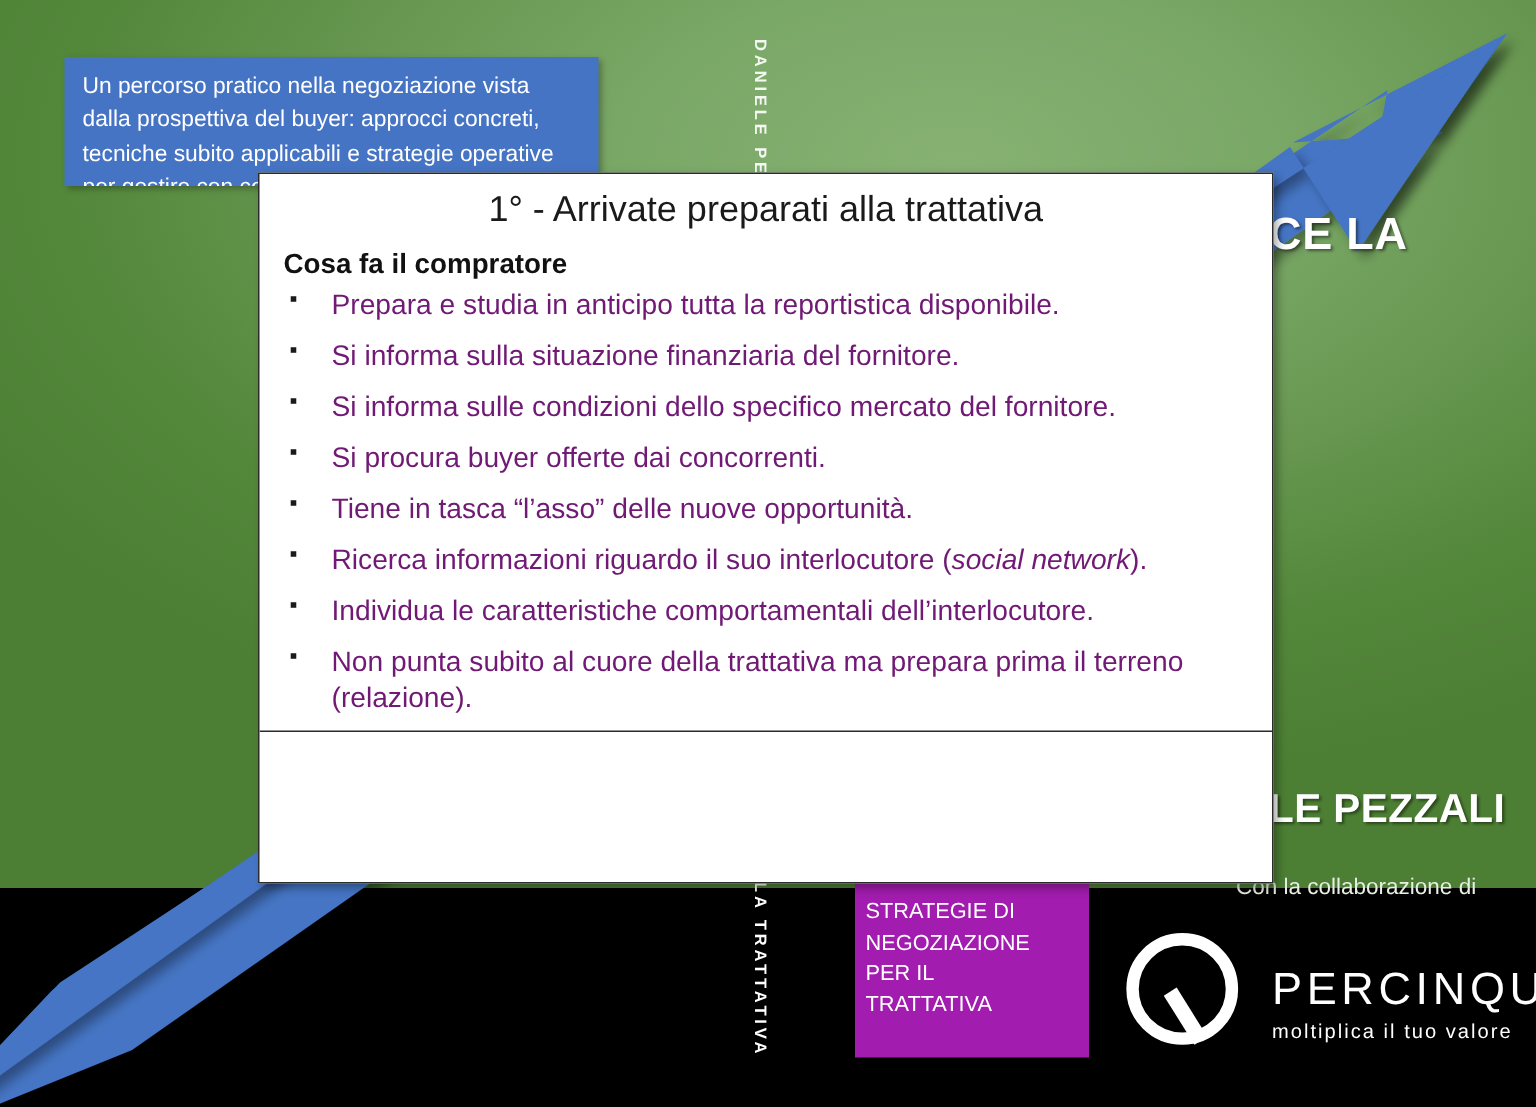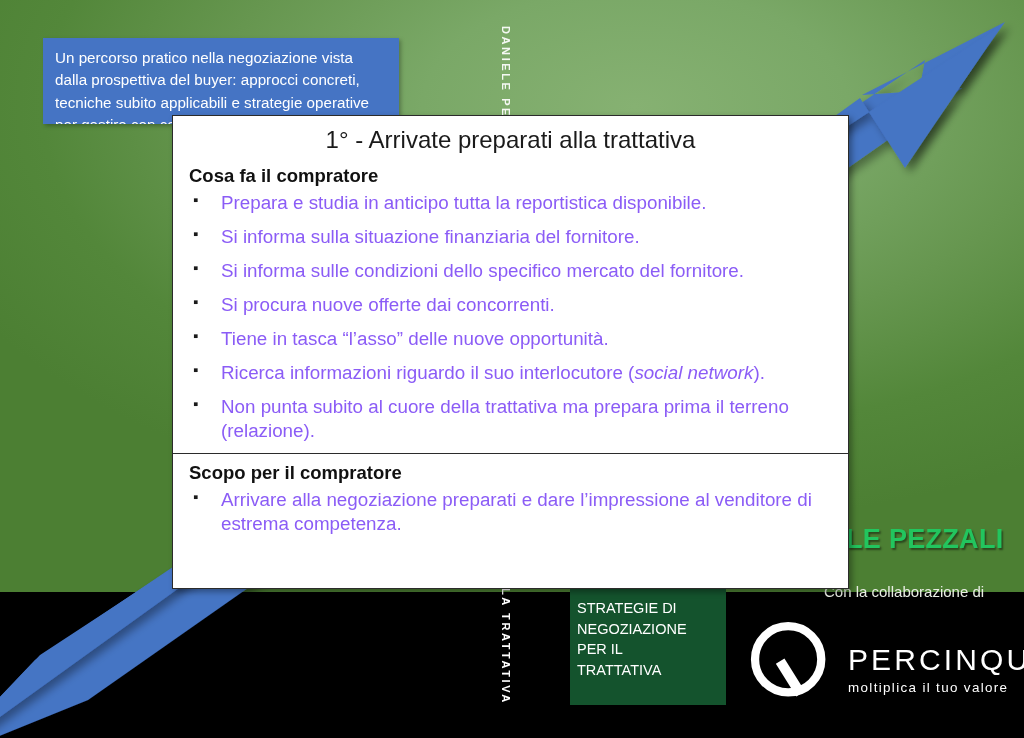--- a/index.html
+++ b/index.html
@@ -67,21 +67,21 @@
     letter-spacing: 0.5px;
     text-shadow: 1.5px 1.5px 2px rgba(0,0,0,0.45);
     white-space: nowrap;
   }
   .headline-bottom {
     position: absolute;
     left: 846px;
     top: 524px;
     font-size: 27px;
     font-weight: bold;
-    color: #22c55e;
+    color: #ffffff;
     letter-spacing: 0.3px;
     text-shadow: 1.5px 1.5px 2px rgba(0,0,0,0.45);
     white-space: nowrap;
     text-align: center;
   }
 
   
   .vtext {
     position: absolute;
     color: #ffffff;
@@ -113,21 +113,21 @@
     white-space: nowrap;
   }
 
   
   .footer-blue {
     position: absolute;
     left: 570px;
     top: 589px;
     width: 156px;
     height: 116px;
-    background: #14532d;
+    background: #a21caf;
     color: #ffffff;
     font-size: 14.5px;
     line-height: 1.42;
     padding: 9px 0 12px 7px;
     box-sizing: border-box;
   }
 
   
   .logo-wrap {
     position: absolute;
@@ -191,21 +191,21 @@
     padding-left: 4px;
   }
   ul.cb-list {
     list-style: none;
     margin: 0;
     padding: 0;
   }
   ul.cb-list li {
     position: relative;
     font-size: 18.8px;
-    color: #8b5cf6;
+    color: #701a75;
     line-height: 1.28;
     margin: 0 0 10px 0;
     padding-left: 36px;
   }
   ul.cb-list li::before {
     content: "\25AA";
     position: absolute;
     left: 8px;
     top: -1px;
     font-size: 15px;
@@ -241,20 +241,21 @@
     <g filter="url(#arrShadow)">
       <path d="M -60,760 L 35,660 L 925,60 L 905,165 L 1005,22 L 862,95 L 962,88 L 88,700 Z" fill="#4574C4"></path>
     </g>
     <polygon points="-60,760 40,655 1002,25 905,168 860,98" fill="#4574C4" filter="url(#arrShadow)"></polygon>
   </svg>
 
   <div class="quote-box">
     <span>Un percorso pratico nella negoziazione vista dalla prospettiva del buyer: approcci concreti, tecniche subito applicabili e strategie operative per gestire con competenza ogni trattativa.</span>
   </div>
 
+  <div class="headline-top">CE LA</div>
   <div class="headline-bottom">LE PEZZALI</div>
 
   <div class="vtext vtext-author">DANIELE PEZ</div>
   <div class="vtext vtext-trattativa">LA TRATTATIVA</div>
 
   <div class="collab">Con la collaborazione di</div>
 
   <div class="footer-blue">
     <div>STRATEGIE DI</div>
     <div>NEGOZIAZIONE</div>
@@ -279,31 +280,26 @@
   <div class="content-box">
 
     <div class="cb-title">1° - Arrivate preparati alla trattativa</div>
 
     <div class="cb-section">
       <div class="cb-subhead">Cosa fa il compratore</div>
       <ul class="cb-list">
         <li>Prepara e studia in anticipo tutta la reportistica disponibile.</li>
         <li>Si informa sulla situazione finanziaria del fornitore.</li>
         <li>Si informa sulle condizioni dello specifico mercato del fornitore.</li>
-        <li>Si procura nuove offerte dai concorrenti.</li>
+        <li>Si procura buyer offerte dai concorrenti.</li>
         <li>Tiene in tasca “l’asso” delle nuove opportunità.</li>
         <li><span>Ricerca informazioni riguardo il suo interlocutore (</span><em class="it">social network</em><span>).</span></li>
+        <li>Individua le caratteristiche comportamentali dell’interlocutore.</li>
         <li>Non punta subito al cuore della trattativa ma prepara prima il terreno (relazione).</li>
       </ul>
     </div>
 
     <hr class="cb-divider">
 
-    <div class="cb-lower">
-      <div class="cb-subhead">Scopo per il compratore</div>
-      <ul class="cb-list">
-        <li>Arrivare alla negoziazione preparati e dare l’impressione al venditore di estrema competenza.</li>
-      </ul>
-    </div>
 
   </div>
 
 </div>
 
 </body></html>

